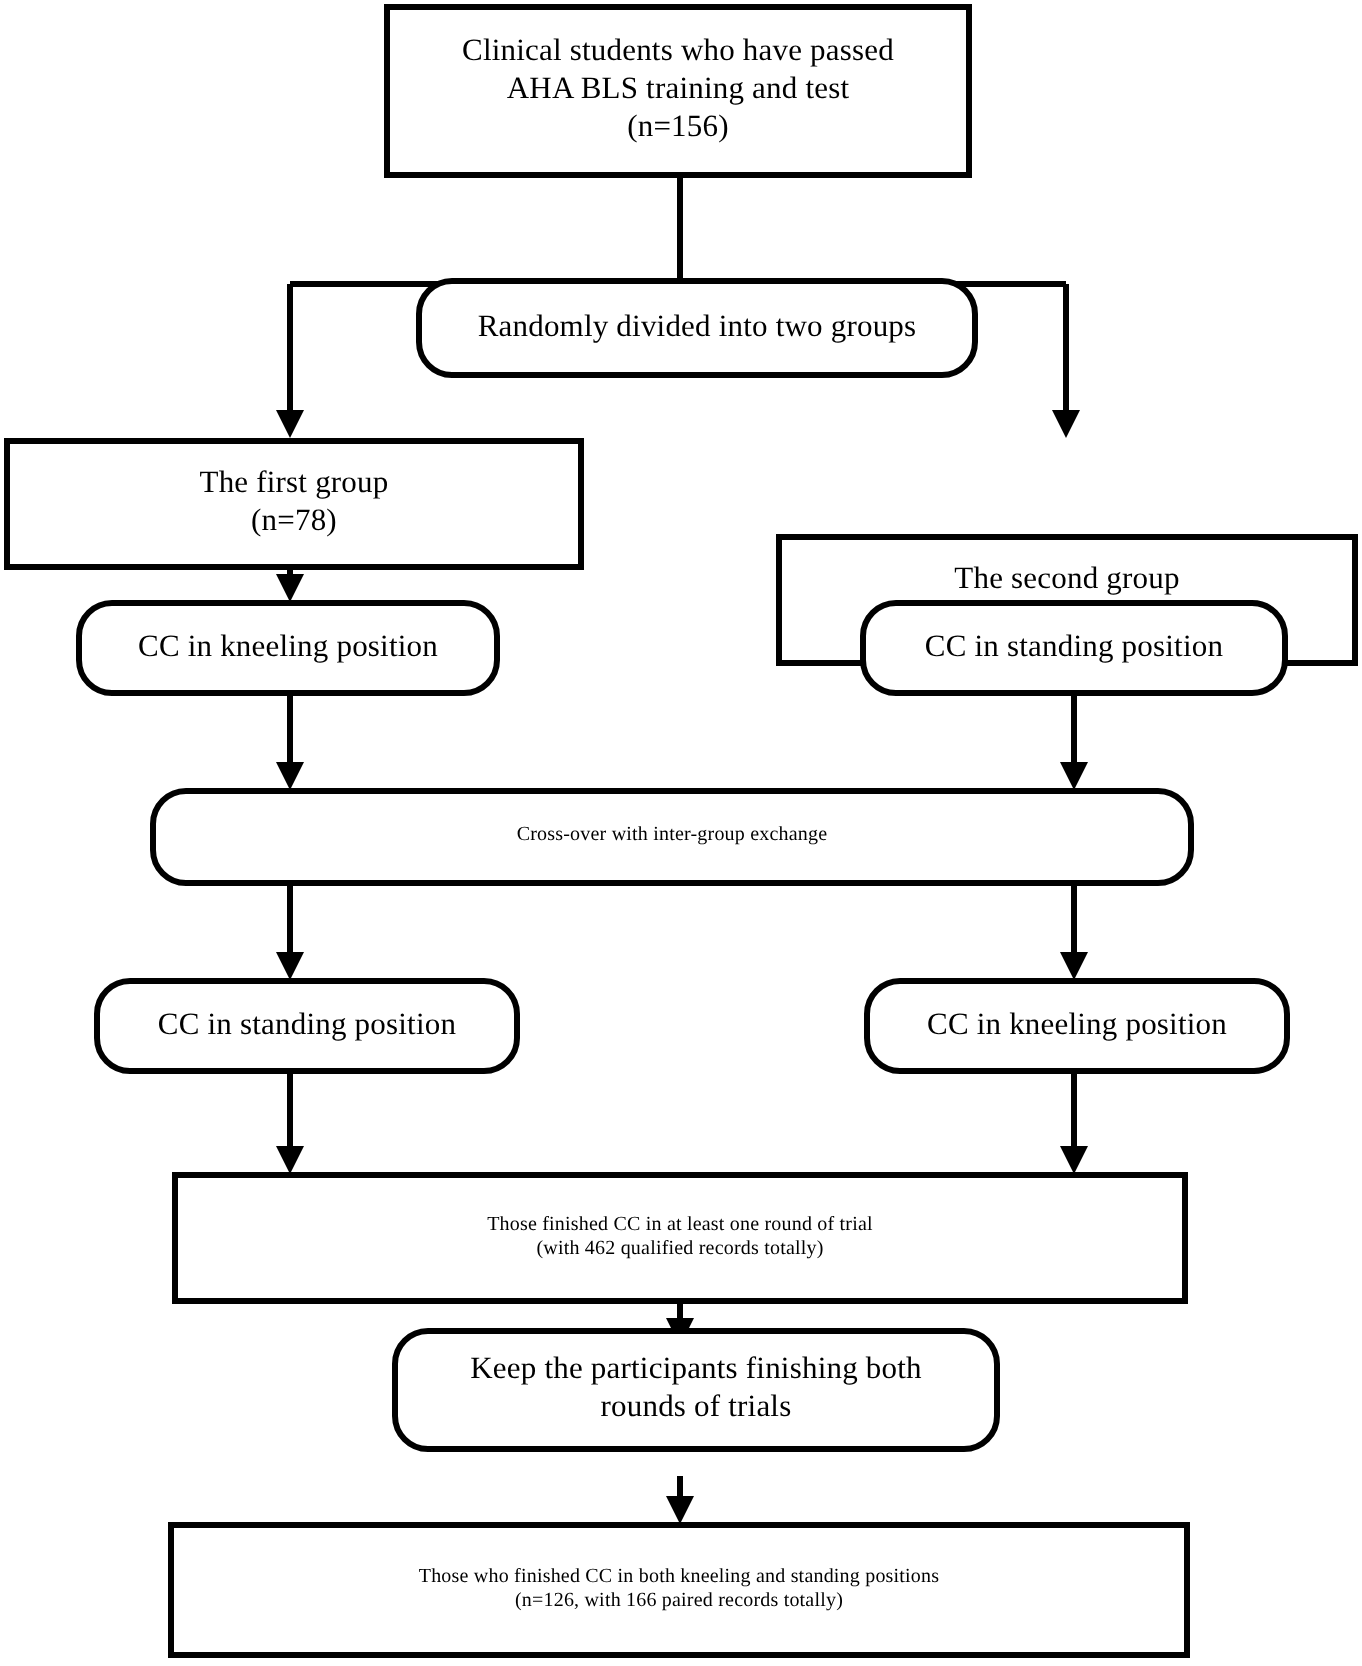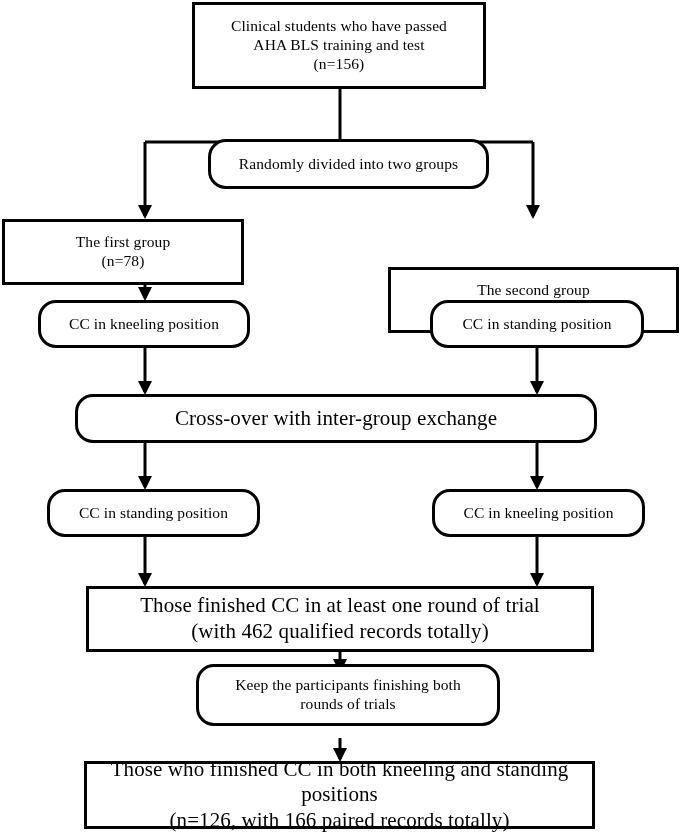--- a/index.html
+++ b/index.html
@@ -41,21 +41,21 @@
   }
   .node .label {
     display: block;
     width: 100%;
     padding: 0 8px;
     line-height: 1.22;
     white-space: pre-line;
     font-size: 15.5px;
     letter-spacing: 0.1px;
   }
-  .node.wide .label { font-size: 21px; }
+  .node.wide .label { font-size: 10px; }
 </style>
 </head>
 <body>
 
 <div id="canvas">
   <svg id="connectors" viewBox="0 0 681 833" width="681" height="833" xmlns="http://www.w3.org/2000/svg">
       <path d="M340,89 L340,142" stroke="#000000" stroke-width="3" fill="none"></path>
       <path d="M145,142 L533,142" stroke="#000000" stroke-width="3" fill="none"></path>
       <path d="M145,142 L145,216" stroke="#000000" stroke-width="3" fill="none"></path>
       <polygon points="138,205 152,205 145,219" fill="#000000"></polygon>
@@ -83,21 +83,21 @@
       <polygon points="333,748 347,748 340,762" fill="#000000"></polygon>
     </svg>
 <div class="node" style="left: 192px; top: 2px; width: 294px; height: 87px; border-color: rgb(0, 0, 0); background: rgb(255, 255, 255); color: rgb(0, 0, 0);">
       <span class="label">Clinical students who have passed
 AHA BLS training and test
 (n=156)</span>
     </div>
     <div class="node rounded" style="left: 196px; top: 139px; width: 281px; height: 50px; border-color: rgb(0, 0, 0); background: rgb(255, 255, 255); color: rgb(0, 0, 0); margin-left: 12px;">
       <span class="label">Randomly divided into two groups</span>
     </div>
-    <div class="node" style="left: 2px; top: 219px; width: 242px; height: 66px; border-color: rgb(0, 0, 0); background: rgb(255, 255, 255); color: rgb(0, 0, 0);">
+    <div class="node" style="left: 2px; top: 219px; width: 290px; height: 66px; border-color: rgb(0, 0, 0); background: rgb(255, 255, 255); color: rgb(0, 0, 0);">
       <span class="label">The first group
 (n=78)</span>
     </div>
     <div class="node" style="left: 388px; top: 219px; width: 291px; height: 66px; border-color: rgb(0, 0, 0); background: rgb(255, 255, 255); color: rgb(0, 0, 0); margin-top: 48px;">
       <span class="label">The second group
 (n=78)</span>
     </div>
     <div class="node rounded" style="left: 38px; top: 300px; width: 212px; height: 48px; border-color: rgb(0, 0, 0); background: rgb(255, 255, 255); color: rgb(0, 0, 0);">
       <span class="label">CC in kneeling position</span>
     </div>

